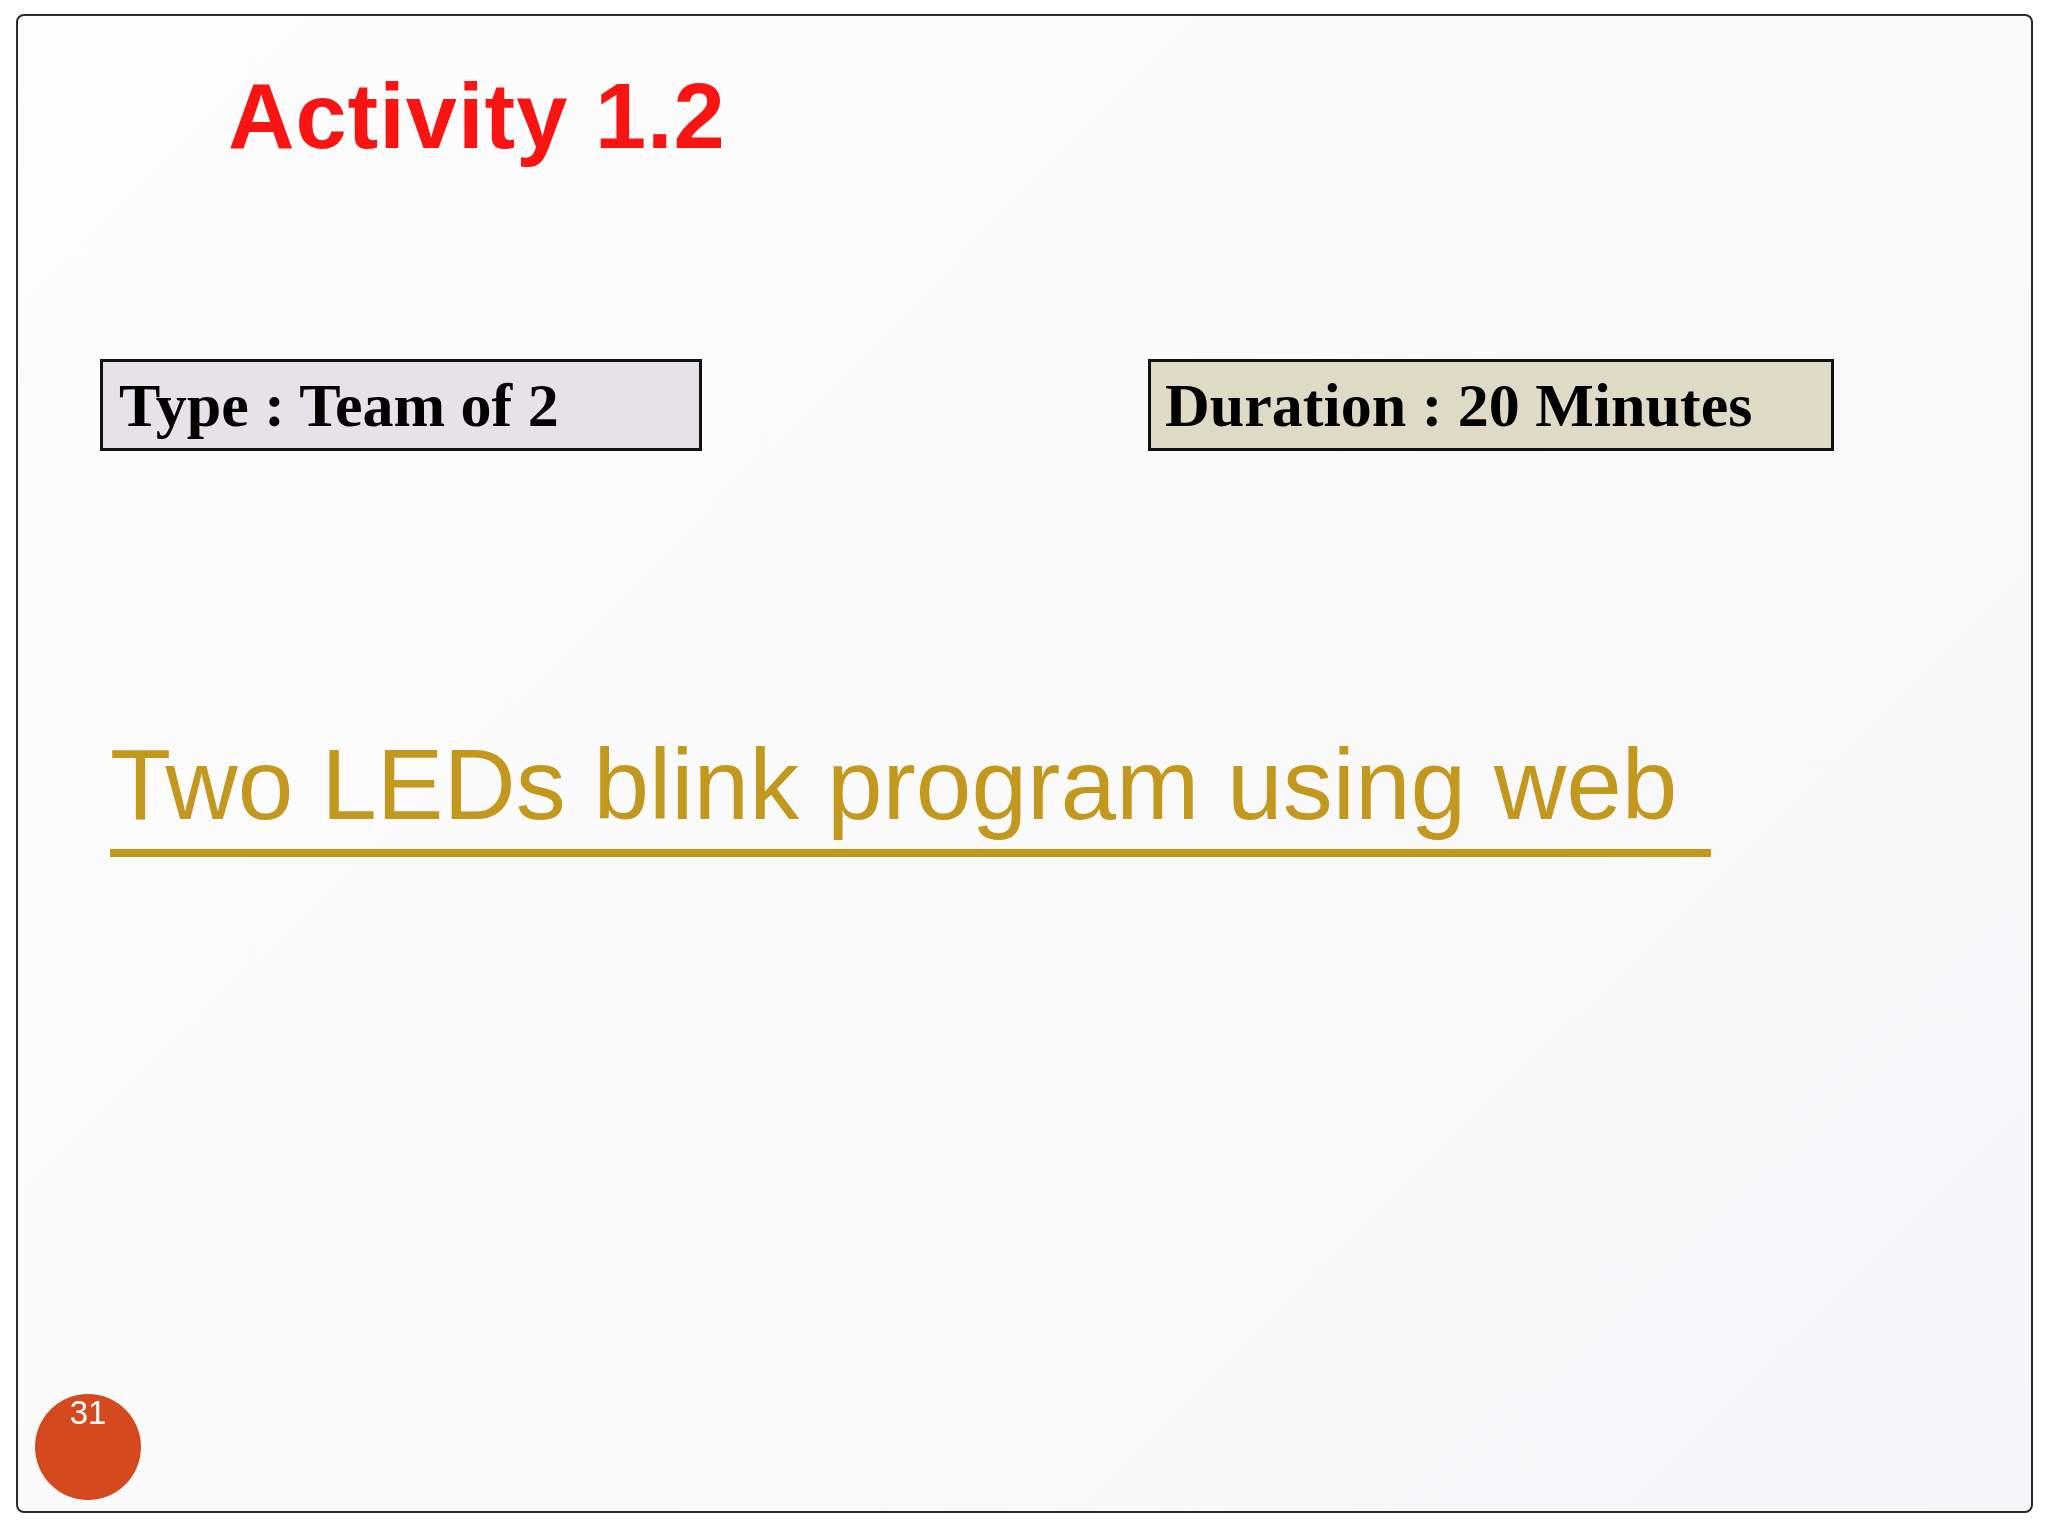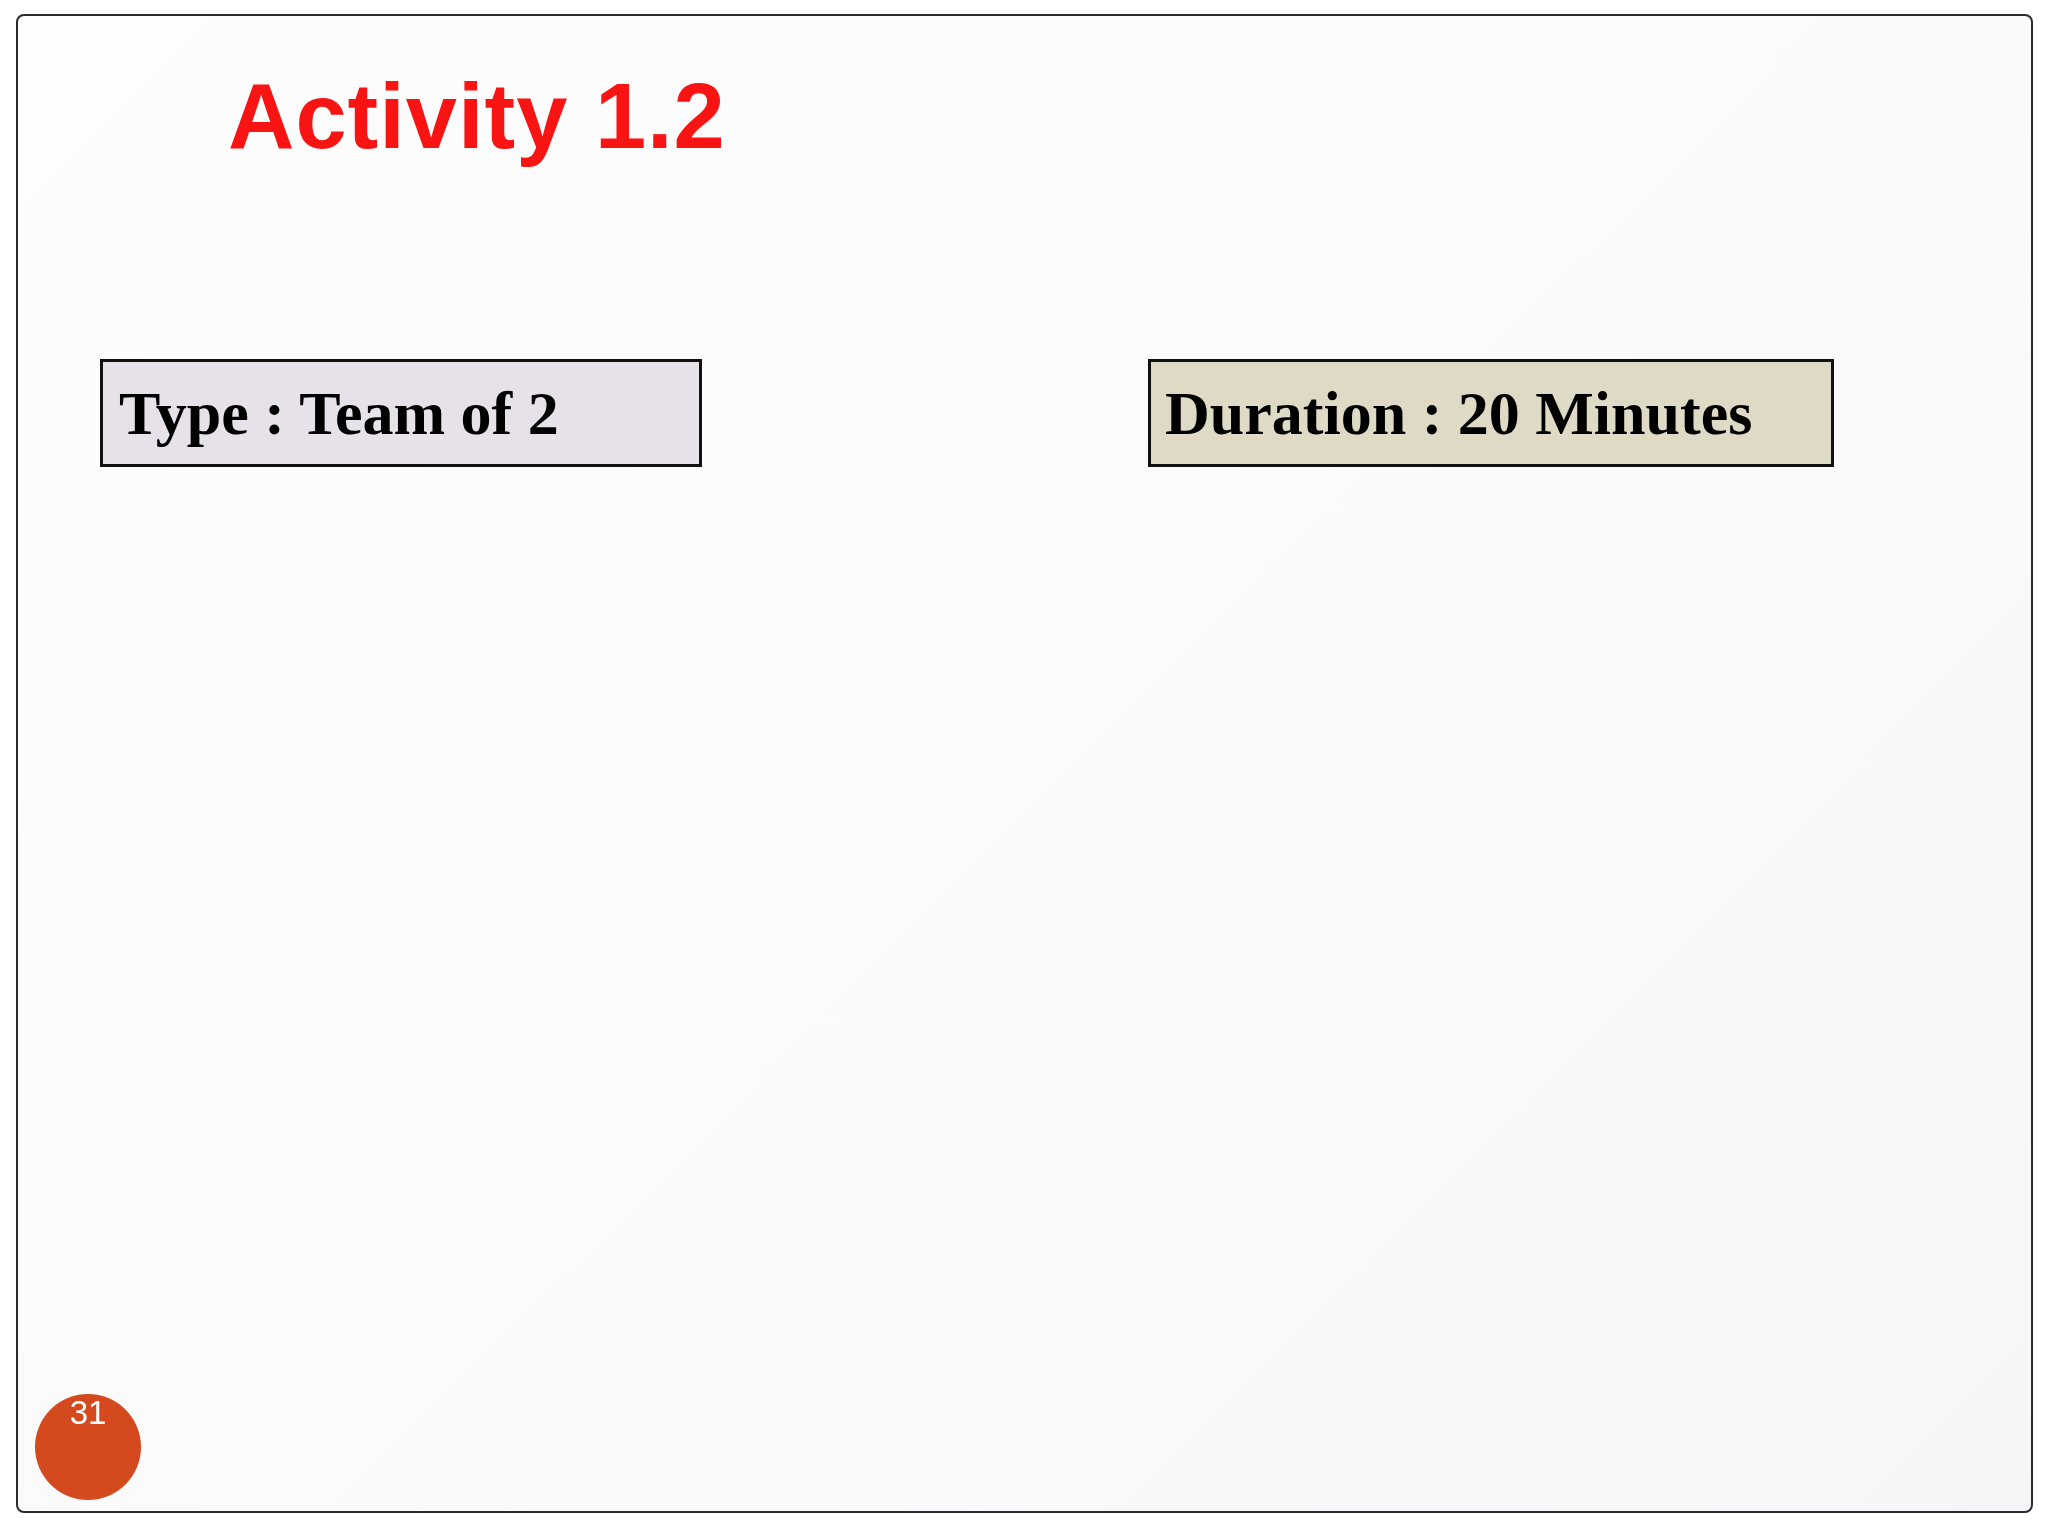--- a/index.html
+++ b/index.html
@@ -34,21 +34,21 @@
     font-family: "Liberation Sans", sans-serif;
     font-weight: bold;
     font-size: 92px;
     line-height: 1.15;
     color: var(--title-color, #f91414);
     letter-spacing: 1px;
   }
   .info-box {
     position: absolute;
     top: 343px;
-    height: 108px;
+    height: 92px;
     border: 3px solid #111111;
     box-sizing: border-box;
     font-family: "Liberation Serif", serif;
     font-weight: bold;
     font-size: 62px;
     color: #000000;
     display: flex;
     align-items: center;
     white-space: nowrap;
   }
@@ -106,19 +106,20 @@
     <h1 class="slide-title">Activity 1.2</h1>
 
     <div class="info-box type-box">
       <span>Type : Team of 2</span>
     </div>
 
     <div class="info-box duration-box">
       <span>Duration : 20 Minutes</span>
     </div>
 
+    <a class="activity-link">Two LEDs blink program using web</a>
 
     <div class="page-badge">
       <span>31</span>
     </div>
 
   </div>
 </div>
 
 </body></html>

